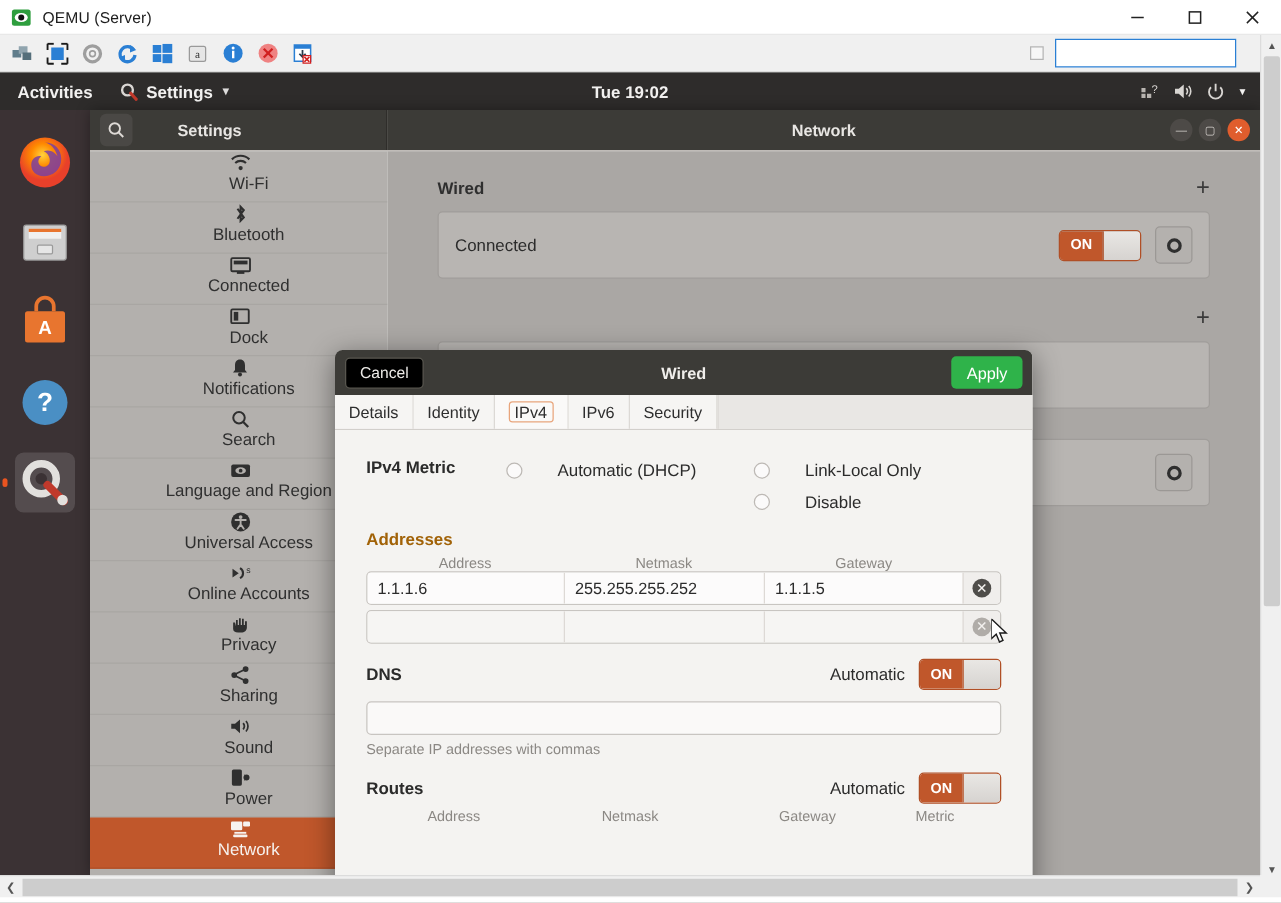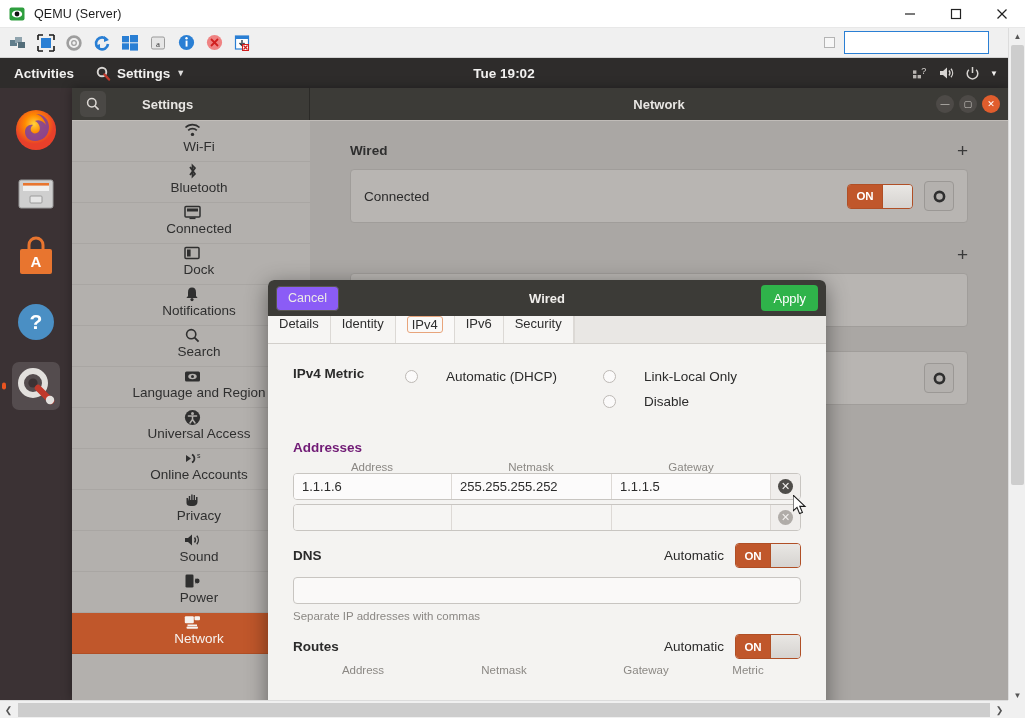--- a/index.html
+++ b/index.html
@@ -127,32 +127,32 @@
   
   #dialog{
     position:absolute; left:268px; top:222px; width:558px; height:478px;
     background:#f4f3f1; border-radius:6px 6px 0 0;
     box-shadow:0 5px 22px rgba(0,0,0,.45); overflow:hidden;
     display:flex; flex-direction:column;
   }
   #dlg-header{ height:36px; background:#3c3b37; display:flex; align-items:center;
     padding:0 8px; flex:none;}
   #cancel-button{ height:25px; padding:0 11px; border-radius:4px;
-    background:#8b5cf6; border:1px solid #58564f; color:#eceae7;
+    background:#000000; border:1px solid #58564f; color:#eceae7;
     font-size:12.5px; display:flex; align-items:center;}
   #dlg-title{ position:absolute; left:0; right:0; text-align:center;
     color:#f0eeeb; font-size:13px; font-weight:bold; pointer-events:none;}
   #apply-button{ margin-left:auto; height:26px; padding:0 12px; border-radius:4px;
     background:#2fb34a; color:#fff; font-size:13px; display:flex;
     align-items:center; z-index:2;}
 
   #dlg-tabs{ height:28px; background:#f0eeec; border-bottom:1px solid #d2cfcb;
     display:flex; align-items:stretch; flex:none;}
-  .tab{ padding:0 11px; font-size:13px; color:#2e2e2e; display:flex;
-    align-items:flex-start; border-right:1px solid #dcd9d5; background:#f6f5f3;}
+  .tab{ padding:12px 11px; font-size:13px; color:#2e2e2e; display:flex;
+    align-items:center; border-right:1px solid #dcd9d5; background:#f6f5f3;}
   .tab.active{ background:#faf9f8; }
   .tab.active .tab-inner{ border:1px solid #e8a57c; border-radius:3px;
     padding:0px 4px; }
   .tabs-fill{ flex:1; background:#e9e7e4; border-left:1px solid #dcd9d5;}
 
   #dlg-content{ flex:1; padding:20px 25px 0 25px; background:#f4f3f1;
     overflow:hidden;}
   .row-method{ display:flex; }
   .method-label{ width:136px; font-size:13.5px; font-weight:bold; color:#2b2b2b;
     padding-top:2px;}
@@ -160,22 +160,22 @@
   .mcol{ width:198px; }
   .radio-row{ display:flex; align-items:center; height:25px; font-size:13.5px;
     color:#2b2b2b;gap:20px;}
   .radio{ width:13px; height:13px; border-radius:50%; border:1px solid #bdb9b5;
     background:#fbfafa; margin-right:8px; flex:none; display:flex;
     align-items:center; justify-content:center;}
   .radio.checked{ background:#d0532a; border-color:#b1431f;}
   .radio.checked::after{ content:""; width:5px; height:5px; border-radius:50%;
     background:#fff;}
 
-  .group-title{ font-size:13.5px; font-weight:bold; color:#701a75;
-    margin-top:26px; margin-bottom:6px;}
+  .group-title{ font-size:13.5px; font-weight:bold; color:#a16207;
+    margin-top:10px; margin-bottom:6px;}
   .col-heads{ display:flex; font-size:11.5px; color:#8b8884; }
   .col-heads span{ text-align:center; }
   .grid-row{ display:flex; height:27px; border:1px solid #c8c5c1;
     border-radius:4px; background:#fcfbfb; overflow:hidden; position:relative;}
   .grid-row + .grid-row{ margin-top:4px;}
   .cellwrap{ display:flex; flex:1; }
   .cell{ border-right:1px solid #ddd9d5; display:flex; align-items:center;
     padding:0 8px; font-size:13px; color:#2b2b2b;
     background:#fcfbfb;}
   .cell.empty{ background:#f6f5f3;}
@@ -527,20 +527,32 @@
           <span class="sico">
             <svg width="16" height="16" viewBox="0 0 16 16">
               <path d="M2.5,7 L2.5,12 C2.5,14 4,15 6.5,15 L9,15 C11.5,15 13.5,13.5 13.5,11 L13.5,6
                 L12,6 L12,9 L11,9 L11,4 L9.6,4 L9.6,9 L8.6,9 L8.6,3.5 L7.2,3.5 L7.2,9 L6.2,9 L6.2,5 L4.8,5 L4.8,10 L4,7Z" fill="#2f2f2f"></path>
             </svg>
           </span>
           <span>Privacy</span>
         </div>
         <div class="side-item">
           <span class="sico">
+            <svg width="16" height="16" viewBox="0 0 16 16">
+              <circle cx="12.5" cy="3.2" r="2.3" fill="#2f2f2f"></circle>
+              <circle cx="3.4" cy="8" r="2.3" fill="#2f2f2f"></circle>
+              <circle cx="12.5" cy="12.8" r="2.3" fill="#2f2f2f"></circle>
+              <line x1="4.8" y1="7" x2="11" y2="4" stroke="#2f2f2f" stroke-width="1.4"></line>
+              <line x1="4.8" y1="9" x2="11" y2="12" stroke="#2f2f2f" stroke-width="1.4"></line>
+            </svg>
+          </span>
+          <span>Sharing</span>
+        </div>
+        <div class="side-item">
+          <span class="sico">
             <svg width="17" height="14" viewBox="0 0 17 14">
               <polygon points="1,5 4,5 8,1.5 8,12.5 4,9 1,9" fill="#2f2f2f"></polygon>
               <path d="M10.5,4.5 A4,4 0 0,1 10.5,9.5" fill="none" stroke="#2f2f2f" stroke-width="1.4"></path>
               <path d="M12.8,2.8 A6.4,6.4 0 0,1 12.8,11.2" fill="none" stroke="#2f2f2f" stroke-width="1.4"></path>
             </svg>
           </span>
           <span>Sound</span>
         </div>
         <div class="side-item">
           <span class="sico">

